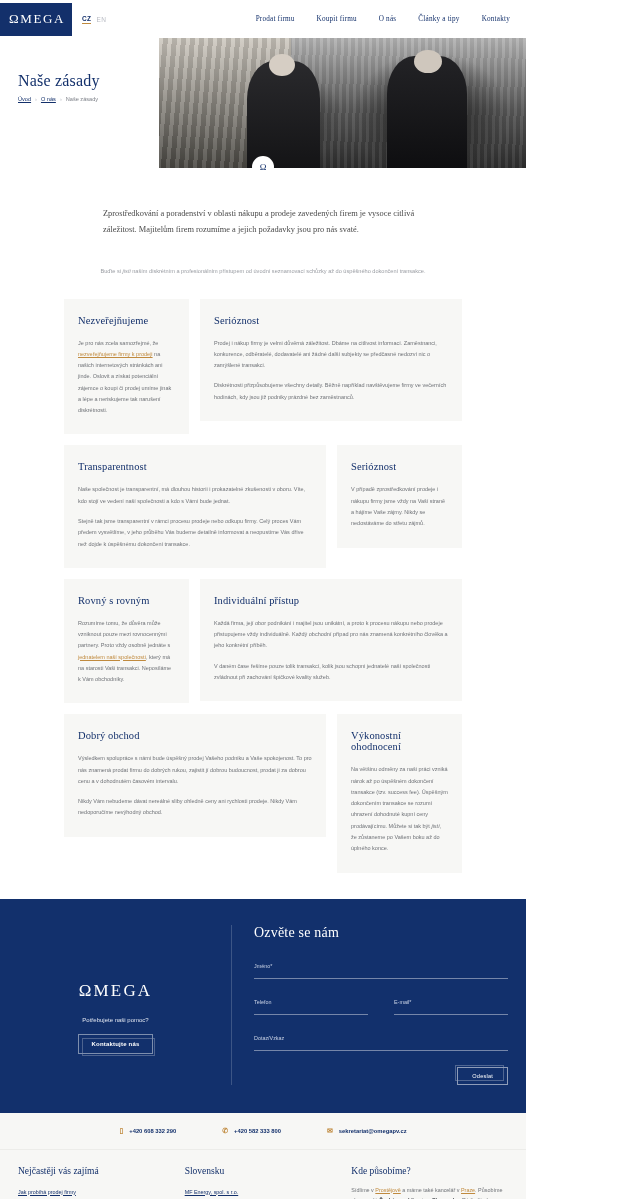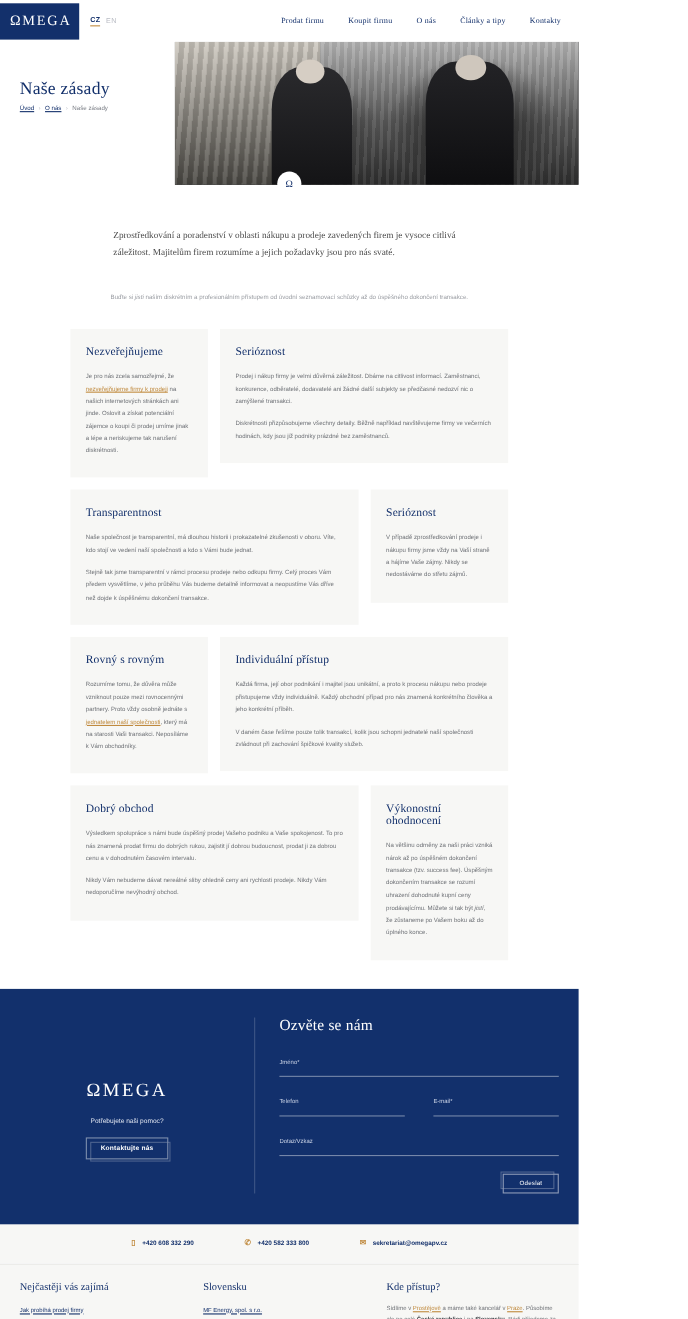--- a/index.html
+++ b/index.html
@@ -253,18 +253,18 @@
 
     <div class="fcol">
       <h4>Slovensku</h4>
       <ul>
         <li><a href="#">MF Energy, spol. s r.o.</a></li>
 
       </ul>
     </div>
 
     <div class="fcol where">
-      <h4>Kde přístup?</h4>
+      <h4>Kde působíme?</h4>
       <p><span>Sídlíme v </span><a href="#">Prostějově</a><span> a máme také kancelář v </span><a href="#">Praze</a><span>.</span> <span>Působíme ale po celé </span><b>České republice</b><span> i na </span><b>Slovensku</b><span>. Rádi přijedeme za vámi přímo do Vaší firmy.</span></p>
     </div>
   </div>
 
 </div>
 
 </body></html>

